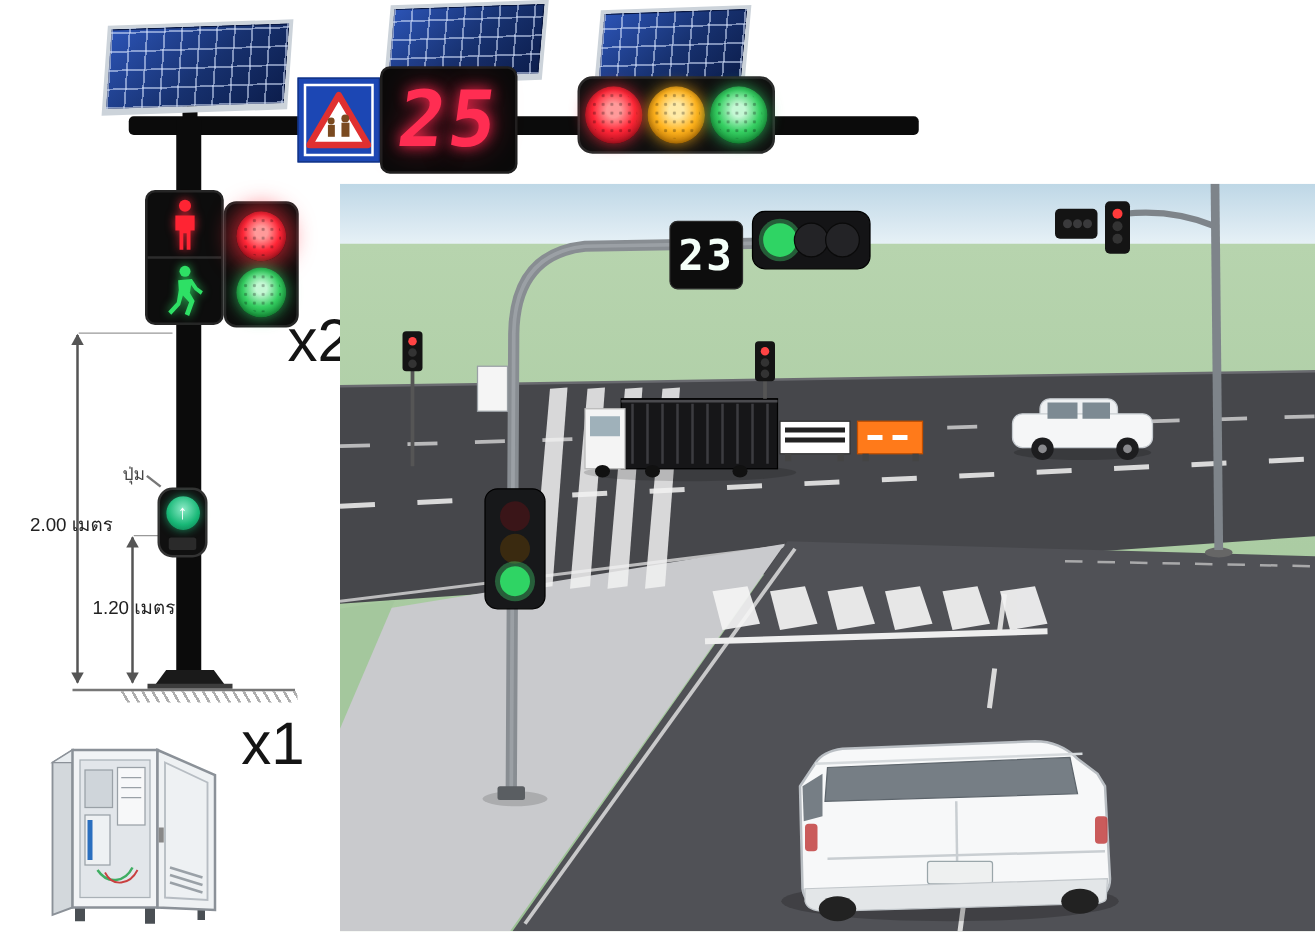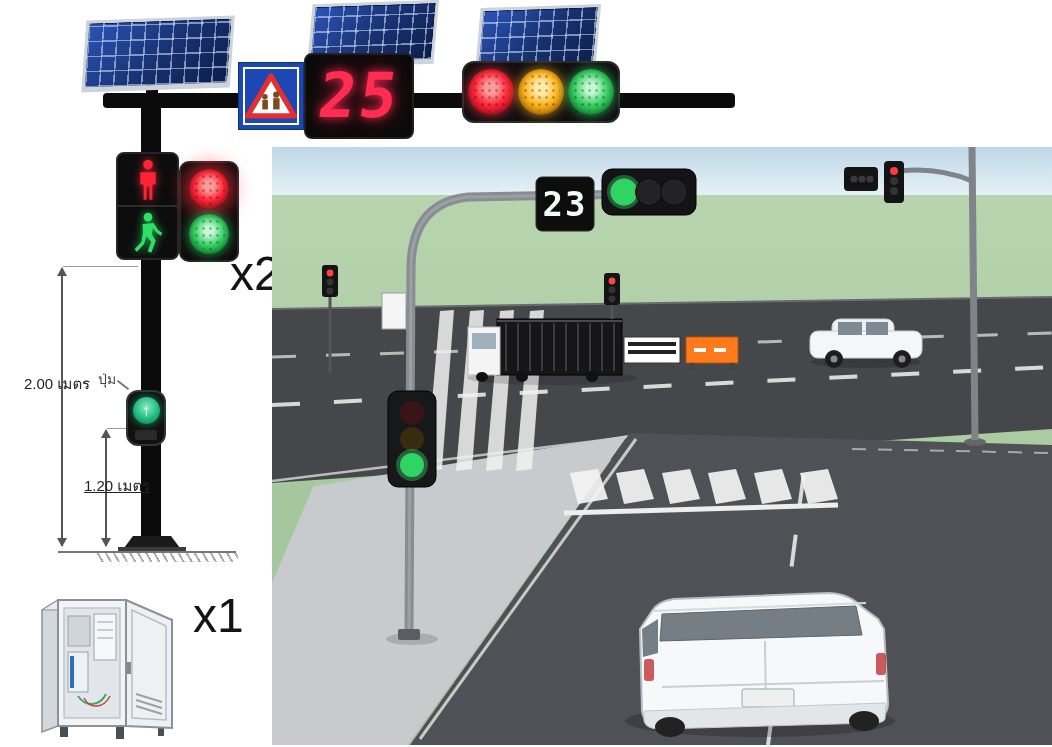--- a/index.html
+++ b/index.html
@@ -65,36 +65,36 @@
   .pedbox .cell + .cell{border-top:2px solid #2c2c2c;}
   .twobox{position:absolute;left:179px;top:161px;width:60px;height:101px;background:#0d0d0d;
           border:2px solid #262626;border-radius:10px;box-sizing:border-box;
           display:flex;flex-direction:column;align-items:center;justify-content:space-evenly;}
   .lamp.med{width:40px;height:40px;}
   .lamp.red.halo{box-shadow:0 0 18px 5px rgba(255,45,60,.65),inset 0 0 6px rgba(0,0,0,.35);}
 
   
   .qty{position:absolute;font-size:48px;font-weight:normal;color:#141414;line-height:1;}
   .qty2{left:230px;top:250px;}
-  .qty1{left:193px;top:592px;}
+  .qty1{left:193px;top:572px;}
 
   
   .dimv{position:absolute;width:2px;background:#555;}
   .dimv::before{content:"";position:absolute;top:-1px;left:-4px;border:5px solid transparent;
                 border-top:none;border-bottom:9px solid #555;}
   .dimv::after{content:"";position:absolute;bottom:-1px;left:-4px;border:5px solid transparent;
                border-bottom:none;border-top:9px solid #555;}
   .dimA{left:61px;top:268px;height:278px;}
   .dimB{left:105px;top:430px;height:116px;}
   .dimtick{position:absolute;border-top:1.5px solid #999;}
   .tickA{left:63px;top:266px;width:75px;}
   .tickB{left:107px;top:428px;width:22px;}
   .dimlabel{position:absolute;font-size:15px;color:#222;}
-  .labelA{left:24px;top:372px;}
-  .labelB{left:84px;top:474px;text-decoration:underline;}
+  .labelA{left:24px;top:408px;}
+  .labelB{left:74px;top:474px;}
 
   
   .pbtn{position:absolute;left:126px;top:390px;width:40px;height:56px;background:#101010;
         border:2px solid #333;border-radius:12px;box-sizing:border-box;
         display:flex;flex-direction:column;align-items:center;padding-top:5px;}
   .btn-circle{width:27px;height:27px;border-radius:50%;color:#fff;font-size:16px;font-weight:bold;
         background:radial-gradient(circle at 50% 38%,#8ceac6,#18b877 58%,#0b6e46);
         display:flex;align-items:center;justify-content:center;box-shadow:0 0 8px rgba(30,200,130,.7);}
   .btn-slot{width:22px;height:10px;margin-top:6px;background:#2a2a2a;border-radius:2px;}
   .btnlabel{position:absolute;left:98px;top:368px;font-size:14px;color:#444;}

